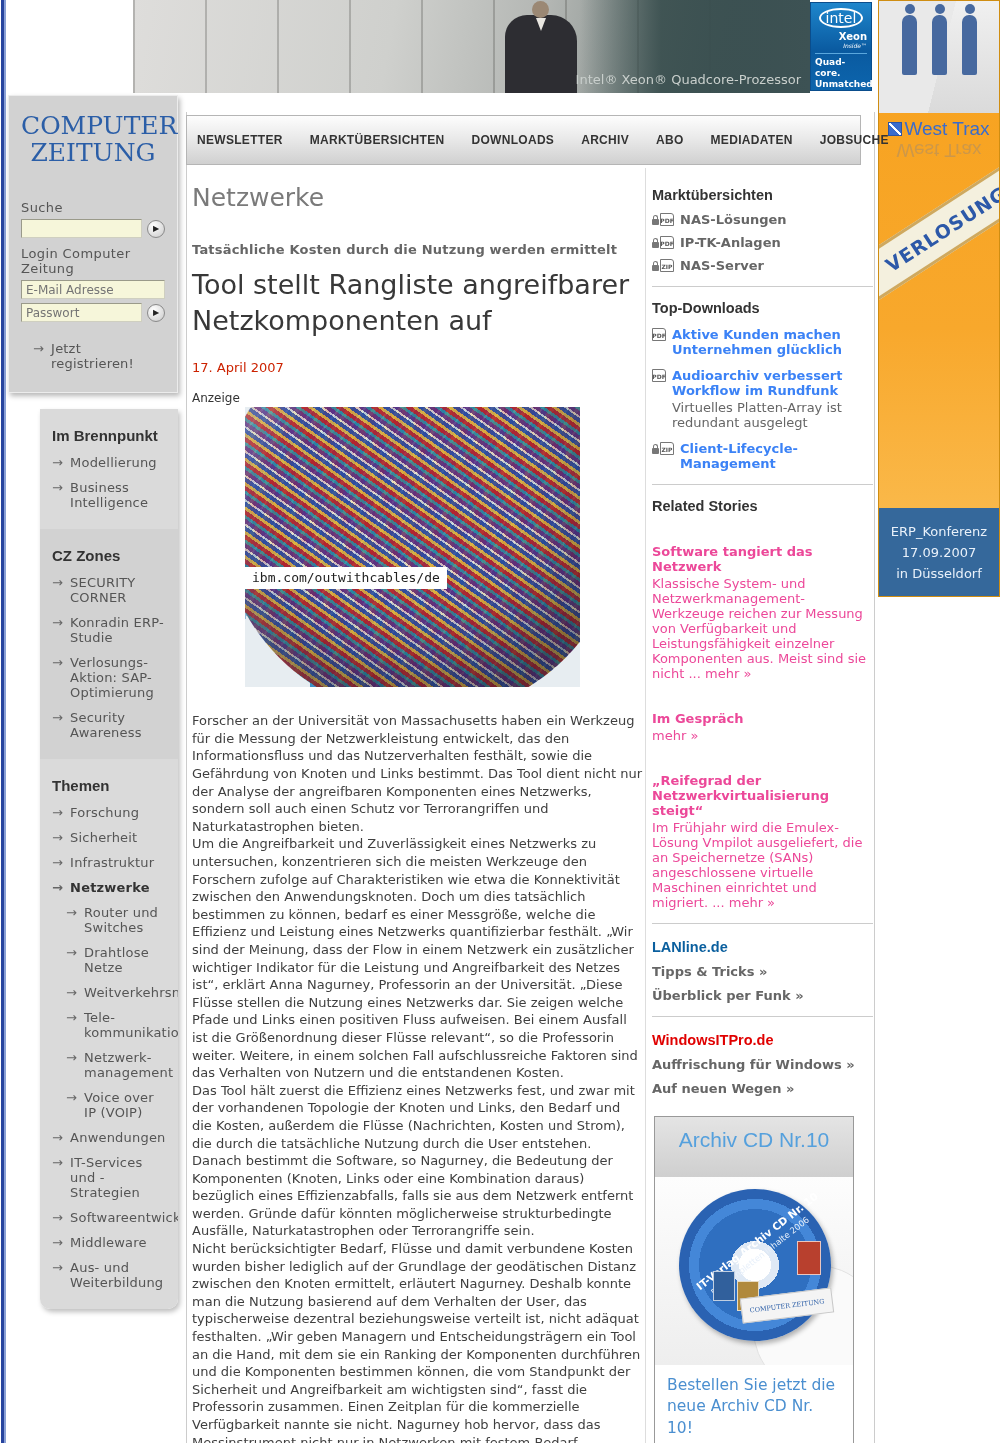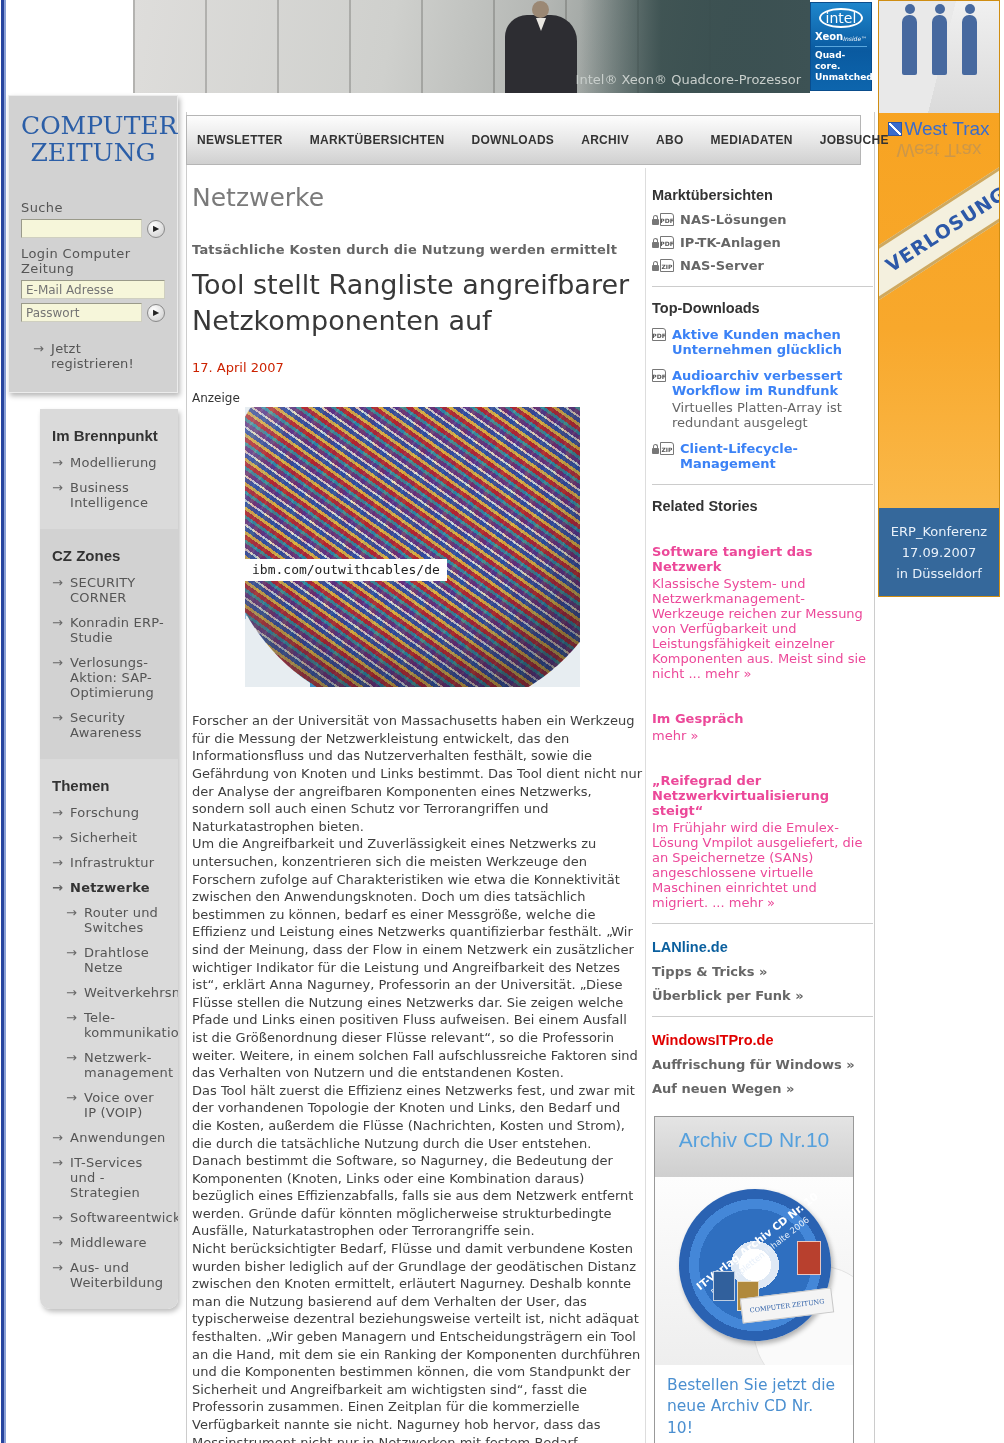--- a/index.html
+++ b/index.html
@@ -23,21 +23,21 @@
     background:#2d2d32; border-radius:22px 26px 0 0; }
   .fig-body::after { content:""; position:absolute; left:31px; top:3px;
     border-left:5px solid transparent; border-right:5px solid transparent; border-top:13px solid #e9e7e1; }
   .fig-head { position:absolute; left:calc(55% + 27px); top:1px; width:17px; height:17px;
     border-radius:50%; background:#9b8874; }
   .banner-caption { position:absolute; right:9px; bottom:6px; color:#c9cfcc; font-size:13px; }
   .intel-badge { width:62px; height:89px; margin-top:2px; border:1px solid #0a4d8c; color:#fff;
     background:linear-gradient(#1e86cc,#0a5aa0 55%,#0d65ad); display:flex; flex-direction:column; align-items:center; padding:5px 4px 10px; }
   .intel-oval { width:44px; height:28px; border:2px solid #fff; border-radius:50%;
     display:flex; align-items:center; justify-content:center; font-size:14px; }
-  .intel-xeon { width:100%; font-size:10px; font-weight:bold; margin-top:3px; display:flex; justify-content:space-between; align-items:flex-end; }
+  .intel-xeon { width:100%; font-size:10px; font-weight:bold; margin-top:3px; display:flex; justify-content:space-between; align-items:flex-end;flex-direction:column; }
   .intel-inside { font-size:6px; font-style:italic; font-weight:normal; }
   .intel-sep { width:100%; border-top:1px solid #5aa7dd; margin:4px 0 3px; }
   .intel-quad { width:100%; font-size:9px; font-weight:bold; line-height:1.2; }
 
   
   .westtrax { position:absolute; left:878px; top:0; width:122px; height:597px; overflow:hidden;
     border:1px solid #cf8d12;
     background:linear-gradient(to bottom,#f7a11c 0%,#f8a82c 55%,#fbc057 100%); }
   .wt-top { position:absolute; top:0; left:0; right:0; height:112px;
     background:linear-gradient(104deg, #e9e9e9 0 52%, rgba(0,0,0,0) 52%),
@@ -105,21 +105,21 @@
   .ibm-ad { margin:2px 0 0 53px; width:335px; height:280px; position:relative; overflow:hidden;
     background:
       linear-gradient(105deg, #e7edf1 0 8%, #8fb9da 8% 14%, #e7edf1 14% 34%, #3f92c8 34% 46%, #bcd6e8 46% 54%, #e7edf1 54% 78%, #9cc2de 78% 86%, #e7edf1 86%),
       #e3eaef; cursor:pointer; }
   .ball { position:absolute; left:-25px; top:-95px; width:405px; height:405px; border-radius:50%;
     background:
       repeating-linear-gradient(35deg, rgba(178,34,46,.85) 0 4px, rgba(219,176,62,.85) 4px 7px, rgba(43,74,158,.85) 7px 11px, rgba(235,233,224,.7) 11px 13px, rgba(92,44,128,.8) 13px 17px, rgba(40,140,158,.8) 17px 20px),
       repeating-linear-gradient(-52deg, rgba(196,60,50,.6) 0 5px, rgba(247,206,92,.6) 5px 9px, rgba(56,92,178,.6) 9px 14px, rgba(242,240,235,.5) 14px 16px, rgba(120,62,148,.6) 16px 20px),
       repeating-linear-gradient(80deg, #a03030 0 6px, #3858b0 6px 12px, #d0b050 12px 17px, #2f96aa 17px 22px);
     box-shadow:inset -28px -40px 70px rgba(20,20,30,.45), inset 14px 18px 40px rgba(255,255,255,.25); }
-  .ibm-label { position:absolute; left:0; top:152px; background:#fff; color:#222;
+  .ibm-label { position:absolute; left:0; top:160px; background:#fff; color:#222;
     font-family:"DejaVu Sans Mono", monospace; font-size:13px; padding:3px 7px 4px; }
   .article { margin-top:25px; font-size:13px; line-height:17.6px; color:#3f3f3f; }
   .article p { margin:0; }
 
   
   .rightcol { position:absolute; left:652px; top:183px; width:221px; font-size:13px; }
   .rc-h { font-weight:bold; font-size:14.5px; color:#333; margin:4px 0 9px; font-family:"Liberation Sans", sans-serif; }
   .rc-item { display:flex; gap:6px; align-items:flex-start; margin:8px 0; font-weight:bold; color:#666; cursor:pointer; }
   .file-icon { display:flex; align-items:flex-start; gap:1px; flex:none; margin-top:1px; }
   .lock-glyph { width:7px; height:6px; background:#777; border-radius:1px; margin-top:6px; position:relative; flex:none; }

